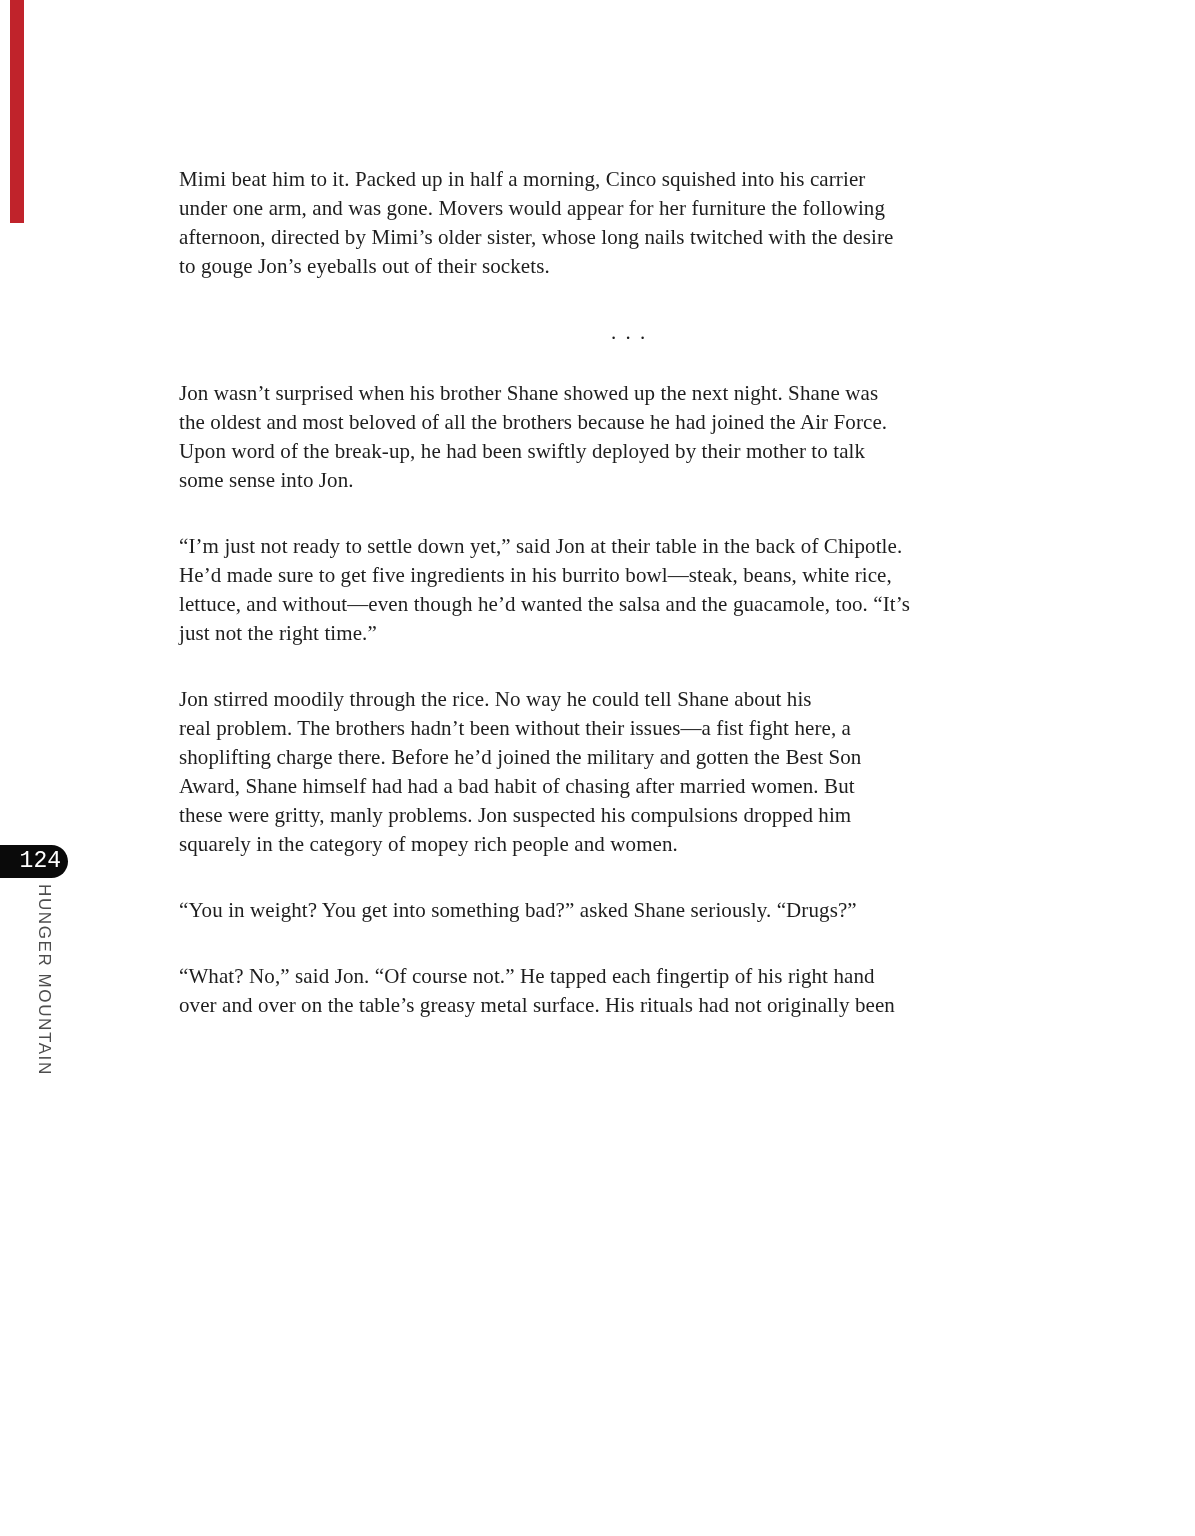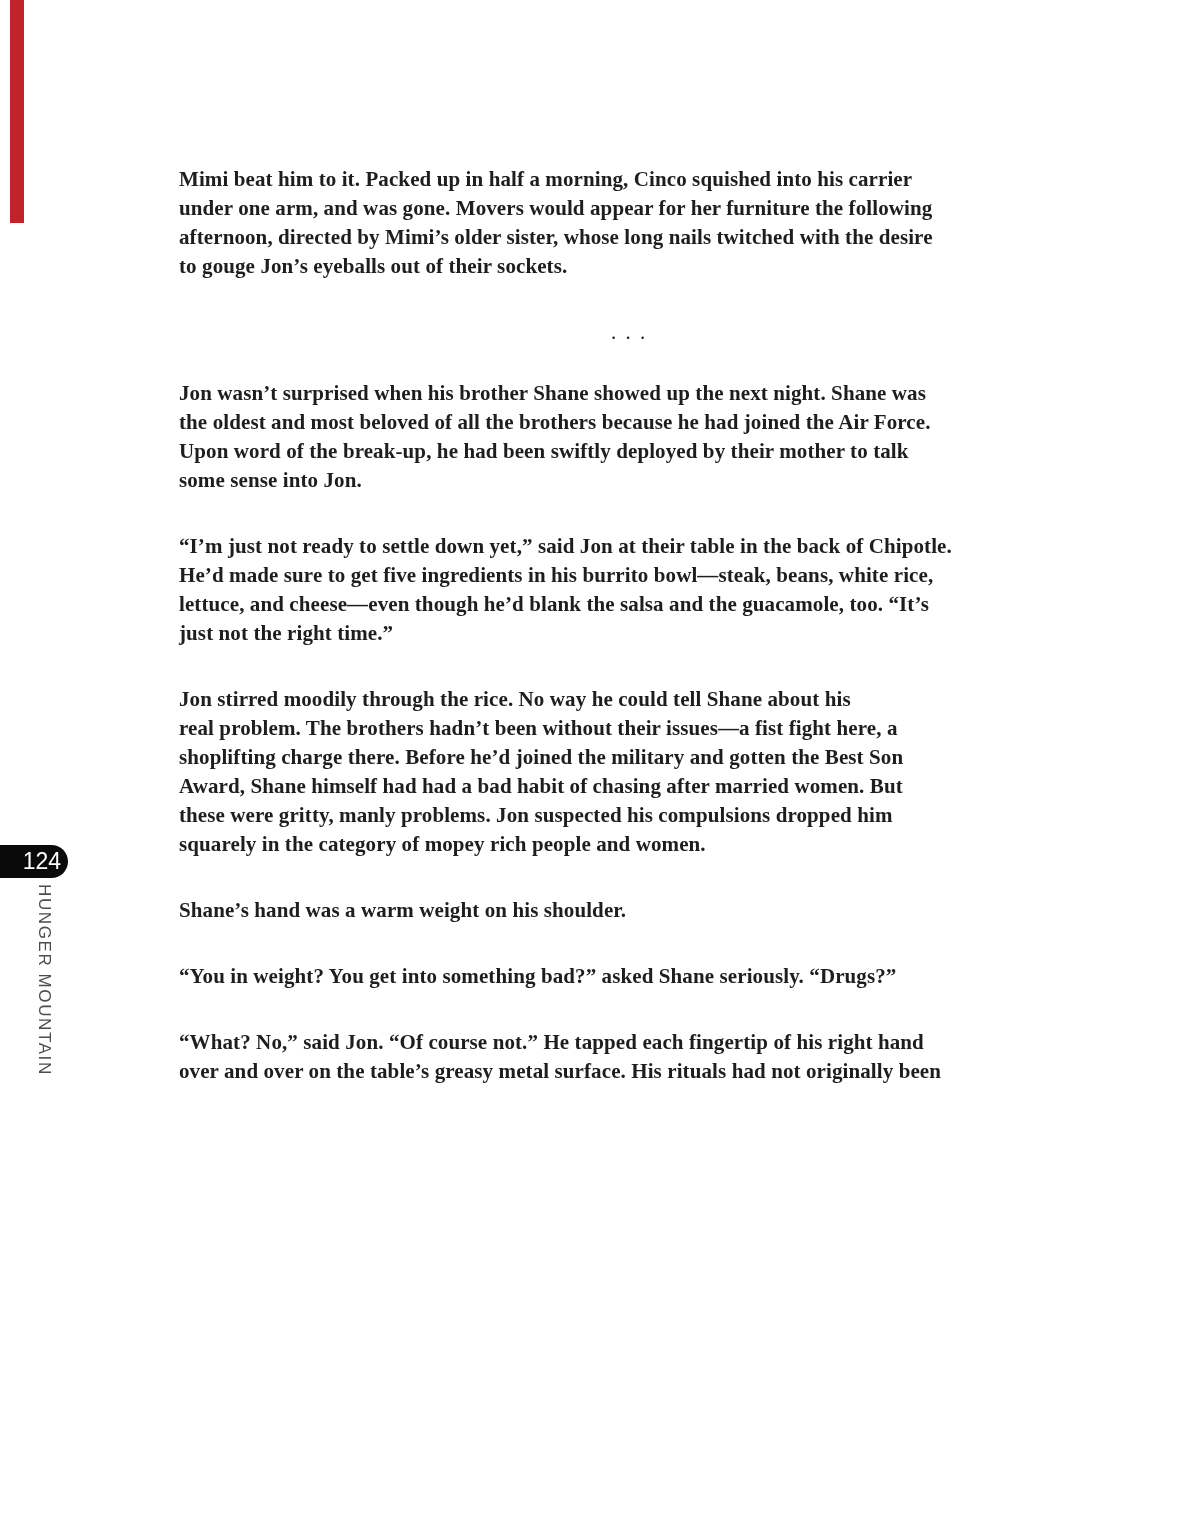--- a/index.html
+++ b/index.html
@@ -33,21 +33,20 @@
     top: 165px;
     width: 900px;
     color: #1e1e1e;
     font-size: 21px;
     line-height: 29px;
     letter-spacing: 0.1px;
   }
   .story p {
     margin: 0 0 37px 0;
     white-space: pre-line;
-    font-weight: bold;
   }
   .section-break {
     margin: 2px 0 32px 0;
     text-align: center;
     font-size: 21px;
     line-height: 29px;
     letter-spacing: 2px;
     color: #1e1e1e;
   }
 
@@ -61,21 +60,21 @@
     background: #0a0a0a;
     border-radius: 0 17px 17px 0;
     display: flex;
     align-items: center;
     justify-content: flex-end;
     padding-right: 7px;
     box-sizing: border-box;
   }
   .folio span {
     color: #ffffff;
-    font-family: Liberation Sans, sans-serif;
+    font-family: Liberation Mono, monospace;
     font-size: 23px;
     line-height: 1;
   }
 
   
   .journal-title {
     position: absolute;
     left: 52px;
     top: 884px;
     transform: rotate(90deg);
@@ -100,29 +99,28 @@
 under one arm, and was gone. Movers would appear for her furniture the following
 afternoon, directed by Mimi’s older sister, whose long nails twitched with the desire
 to gouge Jon’s eyeballs out of their sockets.</p>
     <div class="section-break">. . .</div>
     <p>Jon wasn’t surprised when his brother Shane showed up the next night. Shane was
 the oldest and most beloved of all the brothers because he had joined the Air Force.
 Upon word of the break-up, he had been swiftly deployed by their mother to talk
 some sense into Jon.</p>
     <p>“I’m just not ready to settle down yet,” said Jon at their table in the back of Chipotle.
 He’d made sure to get five ingredients in his burrito bowl—steak, beans, white rice,
-lettuce, and cheese—even though he’d blank the salsa and the guacamole, too. “It’s
+lettuce, and without—even though he’d wanted the salsa and the guacamole, too. “It’s
 just not the right time.”</p>
     <p>Jon stirred moodily through the rice. No way he could tell Shane about his
 real problem. The brothers hadn’t been without their issues—a fist fight here, a
 shoplifting charge there. Before he’d joined the military and gotten the Best Son
 Award, Shane himself had had a bad habit of chasing after married women. But
 these were gritty, manly problems. Jon suspected his compulsions dropped him
 squarely in the category of mopey rich people and women.</p>
-    <p>Shane’s hand was a warm weight on his shoulder.</p>
     <p>“You in weight? You get into something bad?” asked Shane seriously. “Drugs?”</p>
     <p>“What? No,” said Jon. “Of course not.” He tapped each fingertip of his right hand
 over and over on the table’s greasy metal surface. His rituals had not originally been</p>
   </div>
 
   <div class="folio">
     <span>124</span>
   </div>
 
   <div class="journal-title">HUNGER MOUNTAIN</div>

